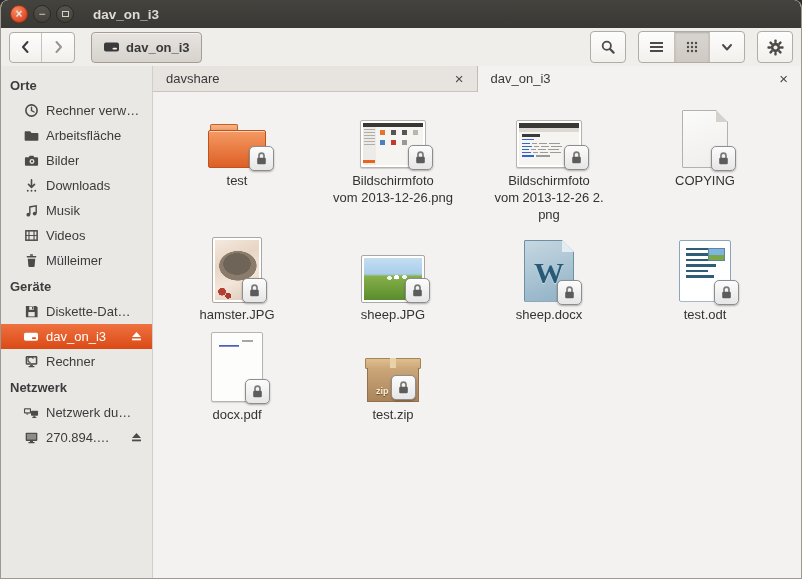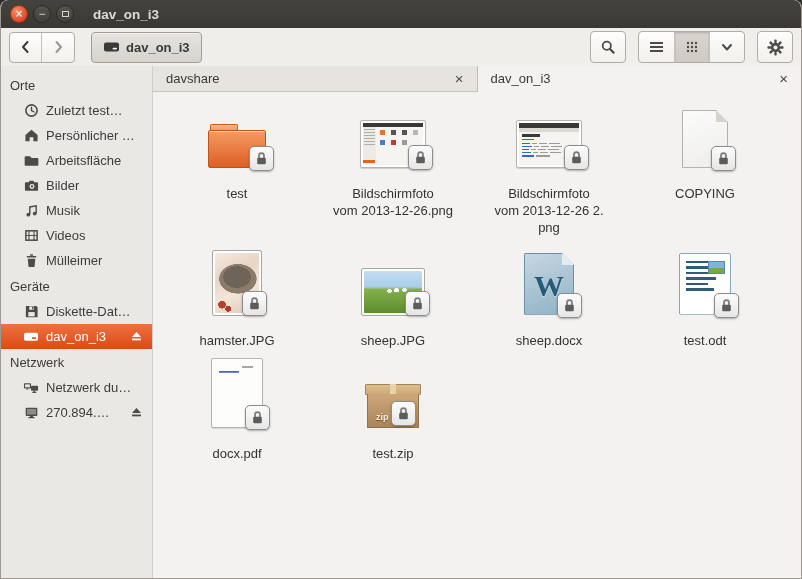--- a/index.html
+++ b/index.html
@@ -29,39 +29,39 @@
         justify-content:center;background:linear-gradient(#fdfdfc,#f2f0ed);}
   .viewgroup{display:flex;height:32px;border:1px solid #b1aca4;border-radius:4px;overflow:hidden;
              background:linear-gradient(#fdfdfc,#f2f0ed);}
   .vseg{width:35px;display:flex;align-items:center;justify-content:center;}
   .vseg + .vseg{border-left:1px solid #c6c1ba;}
   .vseg.active{background:linear-gradient(#d8d4cf,#cfcac4);box-shadow:inset 0 1px 2px rgba(0,0,0,.18);}
   
   .body{flex:1;display:flex;min-height:0;}
   .sidebar{width:152px;flex:0 0 auto;background:#eae8e5;border-right:1px solid #d2cec9;overflow:hidden;
            padding-top:6px;font-size:13px;color:#3c3c3c;}
-  .sheader{font-weight:normal;padding:6px 0 5px 9px;}
+  .sheader{font-weight:bold;padding:6px 0 5px 9px;}
   .srow{height:25px;display:flex;align-items:center;gap:7px;padding-left:22px;white-space:nowrap;}
   .sicon{width:16px;height:16px;flex:0 0 auto;color:#4d4b47;display:flex;align-items:center;justify-content:center;}
   .srow.selected{background:linear-gradient(#ee7140,#db4a15);color:#fff;}
   .srow.selected .sicon,.srow.selected .eject{color:#fff;}
   .eject{margin-left:auto;margin-right:9px;color:#4d4b47;display:flex;}
   .slabel{overflow:hidden;text-overflow:ellipsis;}
   
   .main{flex:1;display:flex;flex-direction:column;min-width:0;background:#f4f2f0;}
   .tabbar{height:26px;display:flex;flex:0 0 auto;background:#e7e4e0;}
   .tab{flex:1;display:flex;align-items:center;padding:0 13px;font-size:13px;color:#3a3a3a;
        border-bottom:1px solid #c8c3bd;}
   .tab.inactive{background:#e7e4e0;border-right:1px solid #c1bcb5;}
   .tab.active{background:#f4f2f0;border-bottom-color:transparent;}
   .tabclose{margin-left:auto;font-size:15px;color:#4a4a4a;line-height:1;}
   .files{flex:1;padding:8px 0 0 6px;display:grid;grid-template-columns:repeat(4,156px);align-content:start;}
   .fitem{display:flex;flex-direction:column;align-items:center;margin-bottom:10px;}
   .ibox{height:68px;display:flex;align-items:flex-end;justify-content:center;}
-  .flabel{margin-top:18px;font-size:13px;line-height:1.3;color:#333;text-align:center;white-space:pre-line;max-width:144px;}
+  .flabel{margin-top:5px;font-size:13px;line-height:1.3;color:#333;text-align:center;white-space:pre-line;max-width:144px;}
   .holder{position:relative;}
   
   .lock{position:absolute;right:-8px;bottom:-3px;width:25px;height:25px;border:1px solid #8d8d8d;border-radius:5px;
         background:linear-gradient(#fcfcfc,#e6e6e6);box-shadow:0 1px 2px rgba(0,0,0,.3);
         display:flex;align-items:center;justify-content:center;}
   
   .folder{width:58px;height:44px;}
   .folder .tab{position:absolute;top:0;left:2px;width:24px;height:9px;border-radius:2px 2px 0 0;
         background:linear-gradient(#f6b488,#ee9256);border:1px solid #c65e26;border-bottom:none;}
   .folder .bodyp{position:absolute;top:6px;left:0;width:58px;height:38px;border-radius:2px;
@@ -223,31 +223,23 @@
     <div class="sidebar">
       <div class="sheader">Orte</div>
 
       <div class="srow">
         <span class="sicon">
           <svg width="15" height="15" viewBox="0 0 16 16">
               <circle cx="8" cy="8" r="6" fill="none" stroke="currentColor" stroke-width="1.7"></circle>
               <polyline points="8,4.5 8,8 10.8,9.6" fill="none" stroke="currentColor" stroke-width="1.5" stroke-linecap="round"></polyline>
             </svg>
         </span>
-        <span class="slabel">Zuletzt test…</span>
-      </div>
-
-      <div class="srow">
-        <span class="sicon">
-          <svg width="15" height="15" viewBox="0 0 16 16">
-              <path d="M8 1.8 L14.5 7.4 V14 H10 V9.8 H6 V14 H1.5 V7.4 Z" fill="currentColor"></path>
-            </svg>
-        </span>
-        <span class="slabel">Persönlicher …</span>
-      </div>
+        <span class="slabel">Rechner verw…</span>
+      </div>
+
 
       <div class="srow">
         <span class="sicon">
           <svg width="15" height="15" viewBox="0 0 16 16">
               <path d="M1.5 3.5 h5 l1.6 1.8 h6.4 a.8.8 0 0 1 .8.8 v6.6 a.8.8 0 0 1 -.8.8 h-13 a.8.8 0 0 1 -.8-.8 v-8.4 a.8.8 0 0 1 .8-.8 z" fill="currentColor"></path>
             </svg>
         </span>
         <span class="slabel">Arbeitsfläche</span>
       </div>
 
@@ -256,20 +248,31 @@
           <svg width="15" height="15" viewBox="0 0 16 16">
               <path d="M2 4.5 h3 l1-1.5 h4 l1 1.5 h3 a1 1 0 0 1 1 1 v7 a1 1 0 0 1 -1 1 h-12 a1 1 0 0 1 -1-1 v-7 a1 1 0 0 1 1-1 z" fill="currentColor"></path>
               <circle cx="8.5" cy="9" r="2.6" fill="#eae8e5"></circle>
               <circle cx="8.5" cy="9" r="1.2" fill="currentColor"></circle>
             </svg>
         </span>
         <span class="slabel">Bilder</span>
       </div>
 
 
+      <div class="srow">
+        <span class="sicon">
+          <svg width="15" height="15" viewBox="0 0 16 16">
+              <path d="M8 2 V9.5 M4.8 6.8 L8 10 L11.2 6.8" fill="none" stroke="currentColor" stroke-width="1.7" stroke-linecap="round" stroke-linejoin="round"></path>
+              <circle cx="4" cy="13.6" r="1" fill="currentColor"></circle>
+              <circle cx="8" cy="13.6" r="1" fill="currentColor"></circle>
+              <circle cx="12" cy="13.6" r="1" fill="currentColor"></circle>
+            </svg>
+        </span>
+        <span class="slabel">Downloads</span>
+      </div>
 
       <div class="srow">
         <span class="sicon">
           <svg width="15" height="15" viewBox="0 0 16 16">
               <path d="M6.2 12.3 V4.2 L13 3 V11" fill="none" stroke="currentColor" stroke-width="1.5"></path>
               <circle cx="4.6" cy="12.4" r="2" fill="currentColor"></circle>
               <circle cx="11.4" cy="11.2" r="2" fill="currentColor"></circle>
             </svg>
         </span>
         <span class="slabel">Musik</span>
@@ -321,20 +324,32 @@
         </span>
         <span class="slabel">dav_on_i3</span>
         <span class="eject">
           <svg width="13" height="13" viewBox="0 0 16 16">
               <path d="M8 2.5 L13.5 8.5 H2.5 Z" fill="currentColor"></path>
               <rect x="2.5" y="10.5" width="11" height="2.2" fill="currentColor"></rect>
             </svg>
         </span>
       </div>
 
+      <div class="srow">
+        <span class="sicon">
+          <svg width="15" height="15" viewBox="0 0 16 16">
+              <rect x="1.8" y="2.2" width="12.4" height="9.2" rx="1.2" fill="currentColor"></rect>
+              <rect x="3.4" y="3.8" width="9.2" height="6" fill="#eae8e5"></rect>
+              <path d="M7 9 a3 3 0 1 1 3-4" fill="none" stroke="currentColor" stroke-width="1.2"></path>
+              <rect x="6.6" y="11.4" width="2.8" height="1.4" fill="currentColor"></rect>
+              <rect x="4.8" y="12.8" width="6.4" height="1.3" rx="0.6" fill="currentColor"></rect>
+            </svg>
+        </span>
+        <span class="slabel">Rechner</span>
+      </div>
 
       <div class="sheader">Netzwerk</div>
 
       <div class="srow">
         <span class="sicon">
           <svg width="16" height="15" viewBox="0 0 17 16">
               <rect x="1" y="3.5" width="7.5" height="5.5" rx="0.8" fill="currentColor"></rect>
               <rect x="2.2" y="4.7" width="5.1" height="3.1" fill="#eae8e5"></rect>
               <rect x="8.5" y="6" width="7.5" height="5.5" rx="0.8" fill="currentColor"></rect>
               <rect x="3.5" y="9" width="2" height="1.2" fill="currentColor"></rect>

